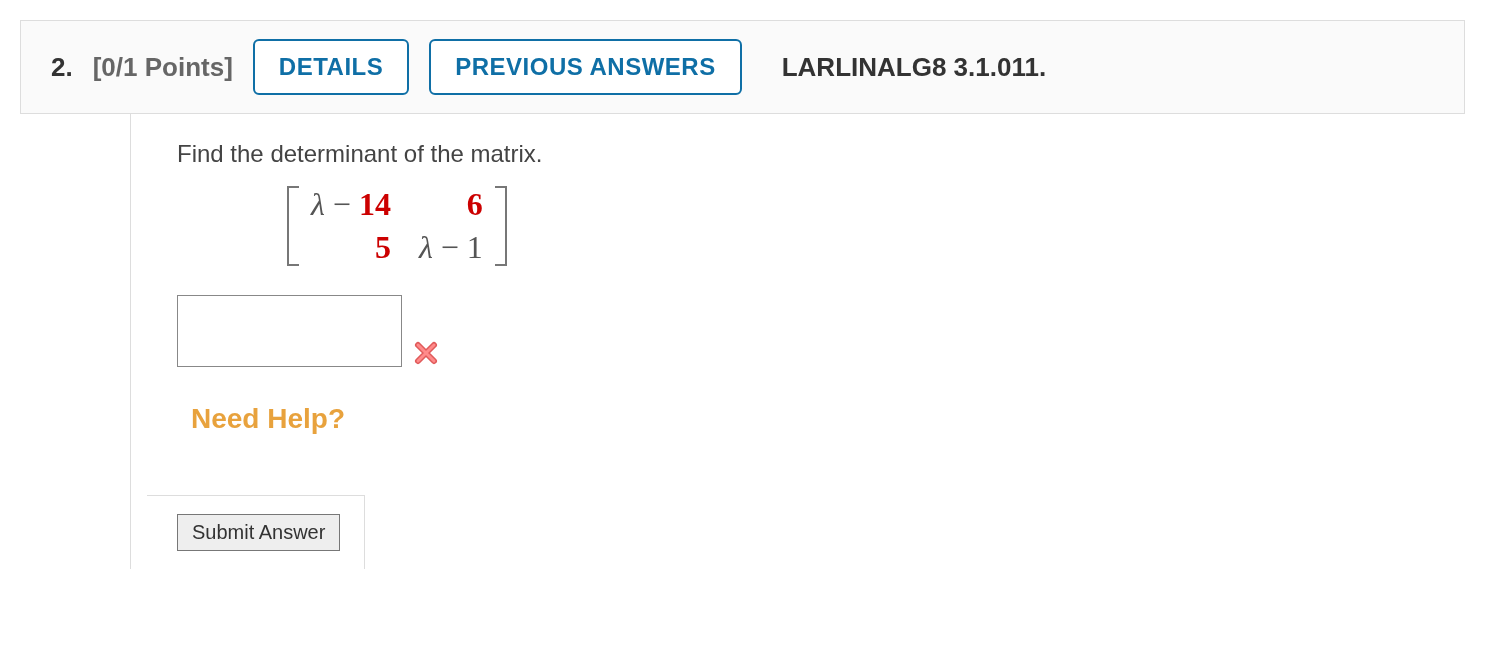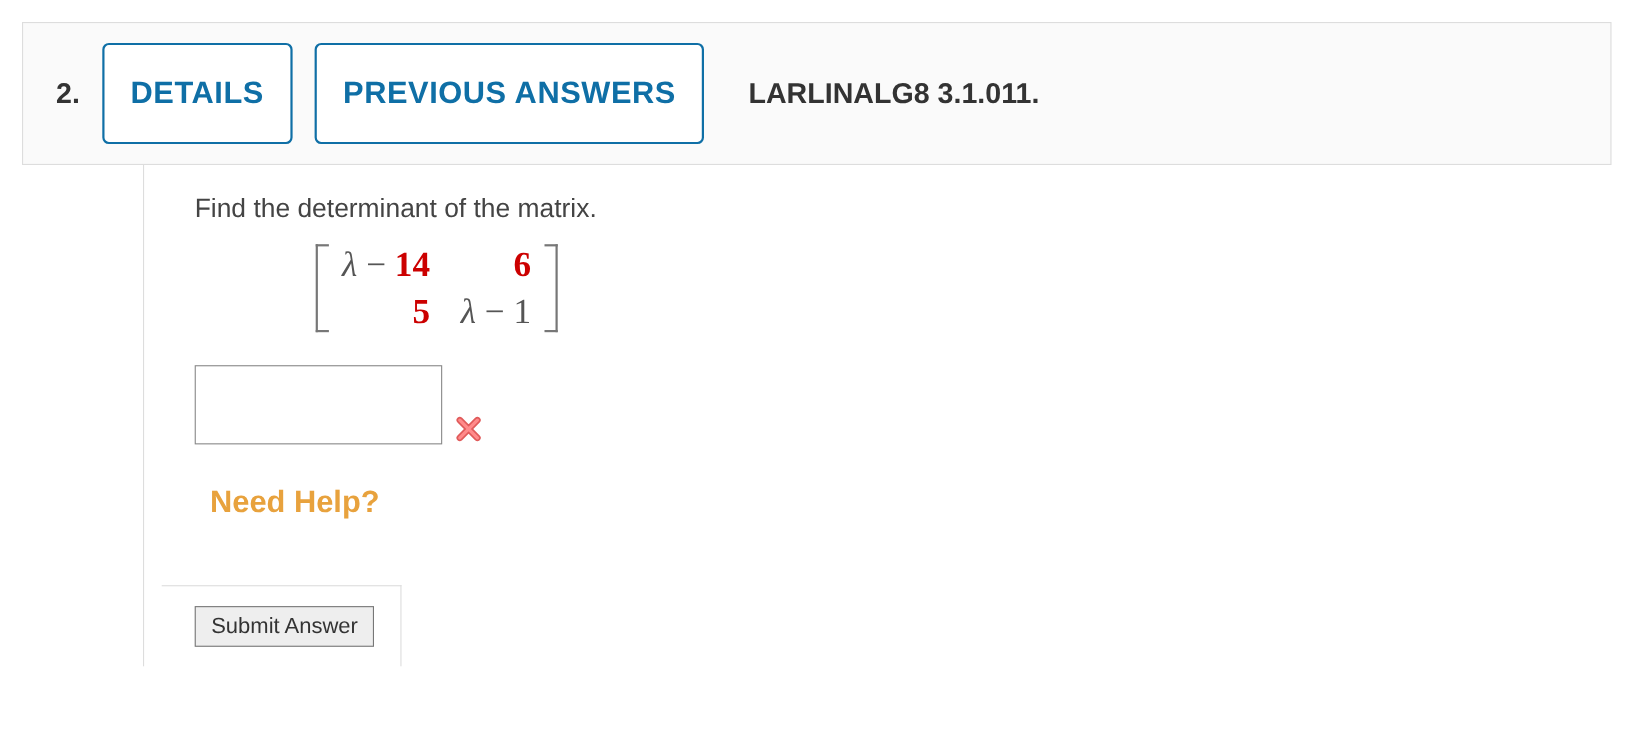--- a/index.html
+++ b/index.html
@@ -27,23 +27,23 @@
   .points {
     font-weight: 700;
     font-size: 26px;
     color: #666;
   }
   .hdr-btn {
     border: 2px solid #0f6fa6;
     color: #0f6fa6;
     background: #fff;
     border-radius: 6px;
-    padding: 28px 24px;
-    font-weight: 700;
-    font-size: 28px;
+    padding: 12px 24px;
+    font-weight: 700;
+    font-size: 24px;
     cursor: pointer;
     font-family: inherit;
     letter-spacing: 0.5px;
   }
   .assignment-id {
     font-weight: 700;
     font-size: 26px;
     color: #333;
     margin-left: 20px;
   }
@@ -146,20 +146,21 @@
     cursor: pointer;
     font-family: inherit;
     text-align: right;
   }
 </style>
 </head>
 <body>
 
 <div class="question-header">
   <span class="qnum">2.</span>
+  <span class="points">[0/1 Points]</span>
   <button class="hdr-btn">DETAILS</button>
   <button class="hdr-btn">PREVIOUS ANSWERS</button>
   <span class="assignment-id">LARLINALG8 3.1.011.</span>
 </div>
 
 <div class="body-wrap">
 
   <div class="prompt">Find the determinant of the matrix.</div>
 
   <div class="matrix">

